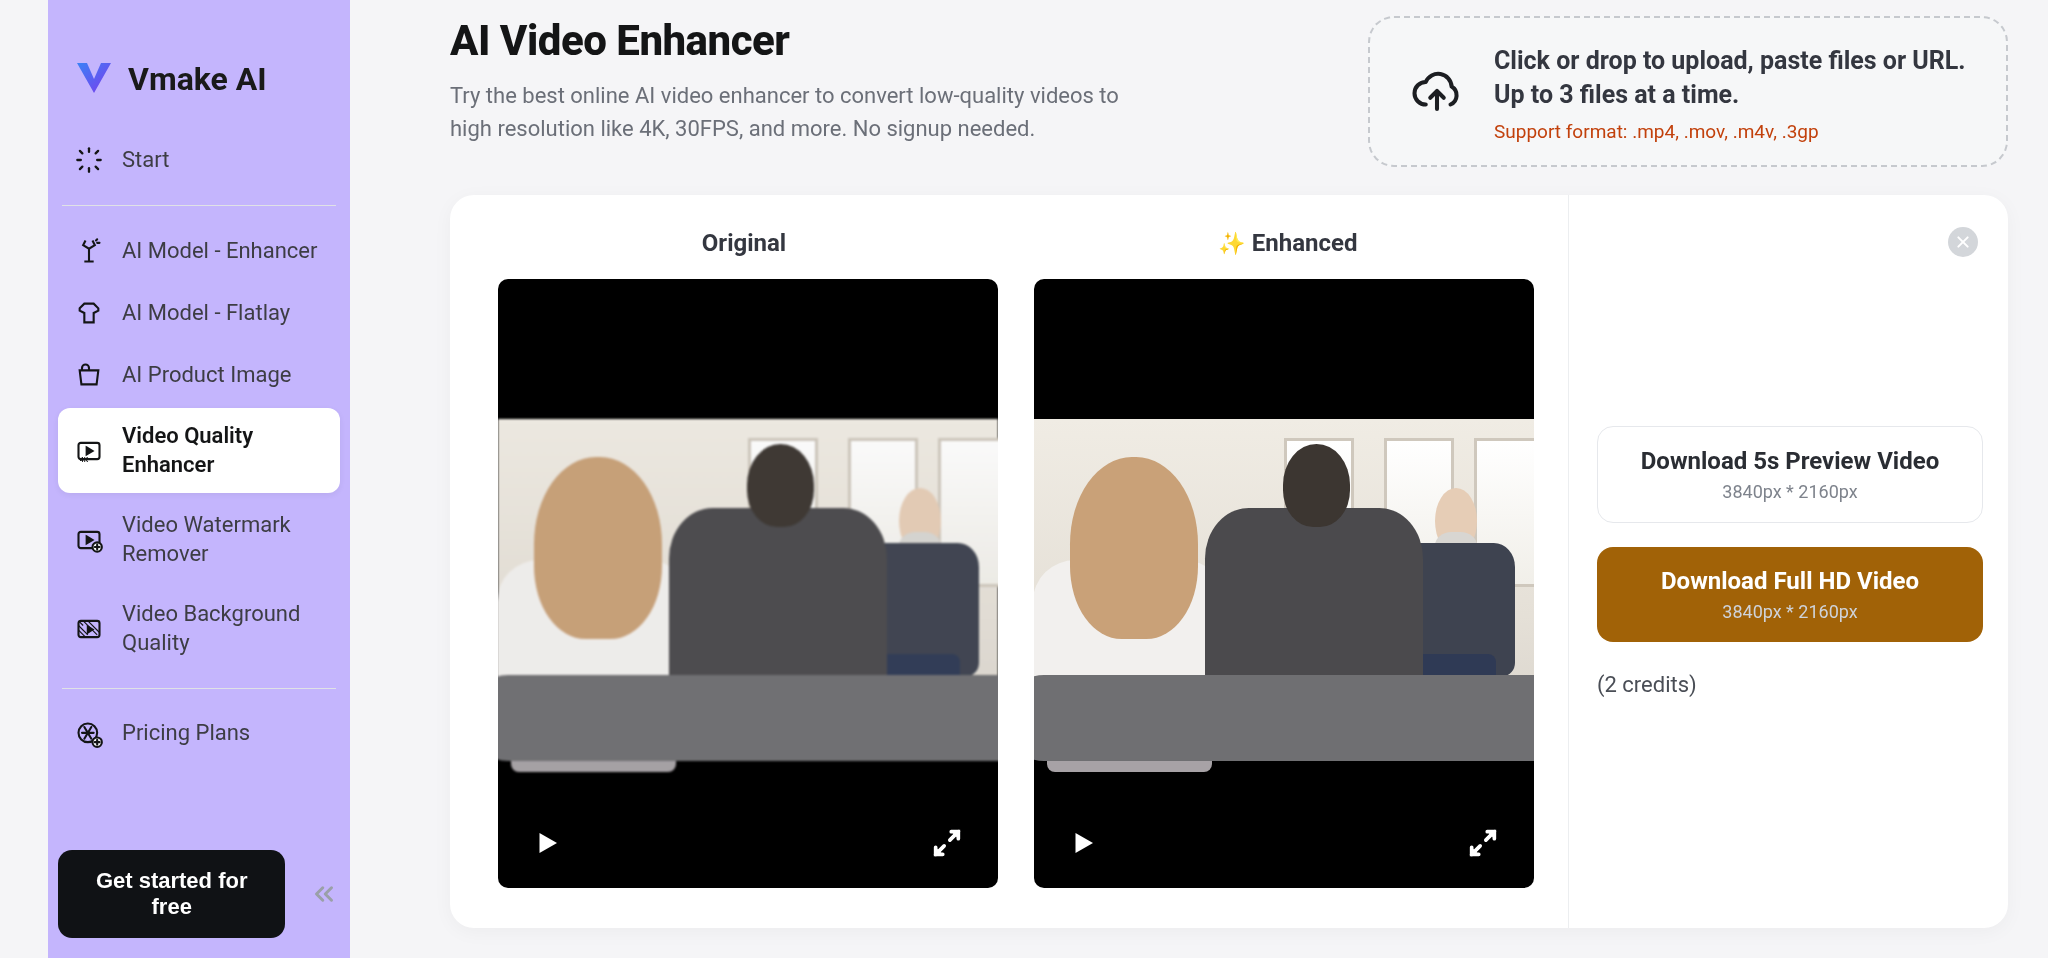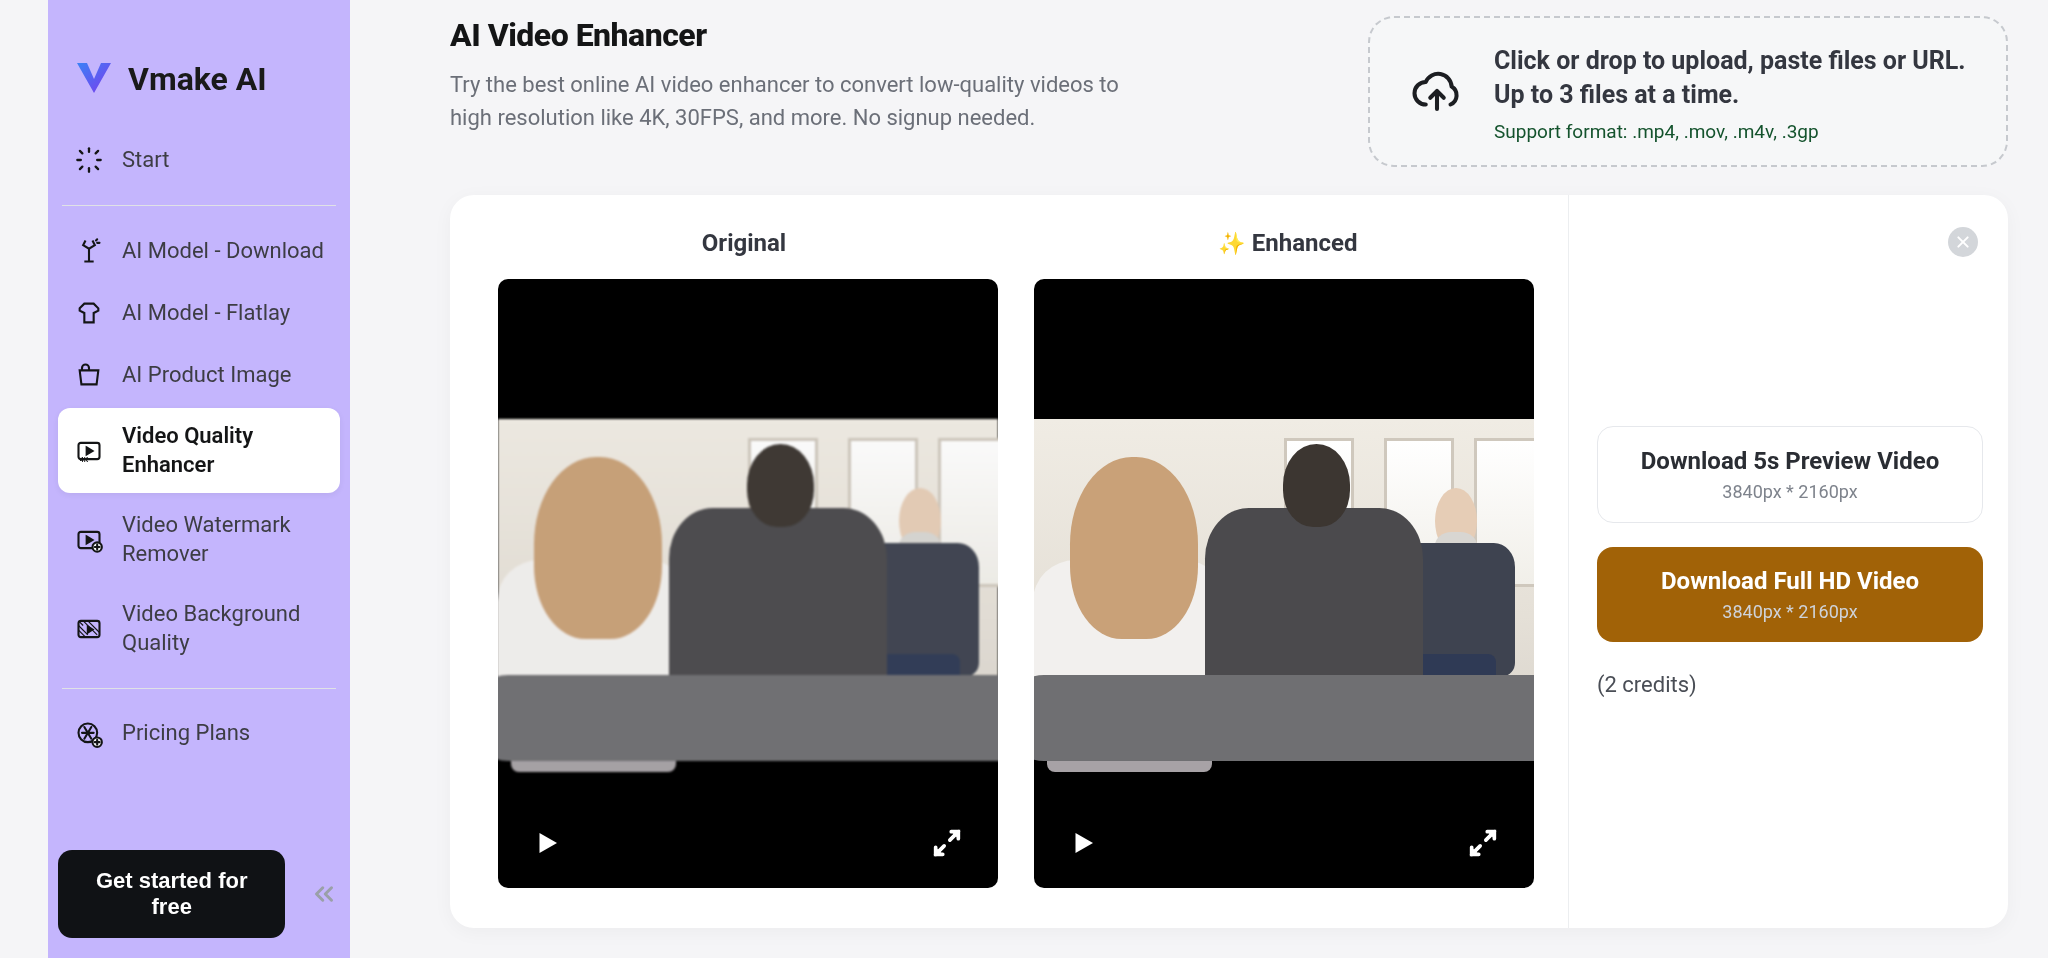--- a/index.html
+++ b/index.html
@@ -15,25 +15,25 @@
   .nav-item .icon { width:30px; height:30px; flex:0 0 30px; display:flex;align-items:center;justify-content:center;}
   .nav-item svg { stroke:#141516; }
   .nav-sep { height:1px; background:#e0e2e6; margin:12px 4px;}
   .sidebar-bottom { margin-top:auto; display:flex; align-items:center; gap:22px;}
   .get-started { background:#101215; color:#ffffff; font-size:22px; font-weight:600; padding:18px 24px; border-radius:14px; border:none; cursor:pointer;}
   .collapse { width:36px;height:36px;display:flex;align-items:center;justify-content:center; color:#9096a0;}
   
   .main { flex:1; padding:16px 40px 30px 100px; display:flex; flex-direction:column; overflow:hidden;}
   .header-row { display:flex; align-items:flex-start; justify-content:space-between; gap:60px;}
   .title-block { max-width:780px;}
-  .page-title { font-size:32px; font-weight:800; letter-spacing:-0.5px; color:#141516;}
+  .page-title { font-size:42px; font-weight:800; letter-spacing:-0.5px; color:#141516;}
   .page-desc { font-size:22px; color:#6b6f78; margin-top:14px; line-height:1.5; max-width:700px;}
   .upload-box { border:2px dashed #c6c9ce; border-radius:26px; padding:26px 40px 22px 40px; display:flex; gap:30px; align-items:center; background:#f6f7f8; min-width:640px;}
   .upload-text-1 { font-size:25px; font-weight:700; color:#343740; line-height:1.35;}
-  .upload-text-2 { font-size:19px; color:#14532d; margin-top:8px;}
+  .upload-text-2 { font-size:19px; color:#c2410c; margin-top:8px;}
   
   .workspace { margin-top:28px; background:#ffffff; border-radius:24px; flex:1; display:flex; overflow:hidden; box-shadow:0 4px 20px rgba(0,0,0,0.04);}
   .compare { flex:1; padding:34px 34px 40px 48px; display:flex; flex-direction:column;}
   .compare-labels { display:flex; gap:52px;}
   .compare-label { flex:1; text-align:center; font-size:24px; font-weight:700; color:#343740;}
   .sparkle { color:#f6b73c; margin-right:6px; font-size:22px;}
   .videos { display:flex; gap:36px; margin-top:22px; flex:1;}
   .video-frame { flex:1; background:#000000; border-radius:10px; position:relative; overflow:hidden; aspect-ratio:217/227;}
   .frame-image { position:absolute; left:0; right:0; top:23%; bottom:23%;}
   .scene { position:absolute; inset:0; }
@@ -111,21 +111,21 @@
       </div>
       <div class="nav-sep"></div>
 
       <div class="nav-item">
         <span class="icon">
           <svg width="28" height="28" viewBox="0 0 24 24" fill="none" stroke="#141516" stroke-width="1.8">
               <path d="M9 3l-2 4 5 3 5-3-2-4M12 10v11M8 21h8"></path>
               <path d="M18 3l1-1M19 5l2 0" stroke-linecap="round"></path>
             </svg>
         </span>
-        <span>AI Model - Download</span>
+        <span>AI Model - Enhancer</span>
       </div>
 
       <div class="nav-item">
         <span class="icon">
           <svg width="28" height="28" viewBox="0 0 24 24" fill="none" stroke="#141516" stroke-width="1.8">
               <path d="M4 8l4-4h8l4 4v2l-4 2v8H8v-8L4 10z"></path>
             </svg>
         </span>
         <span>AI Model - Flatlay</span>
       </div>

